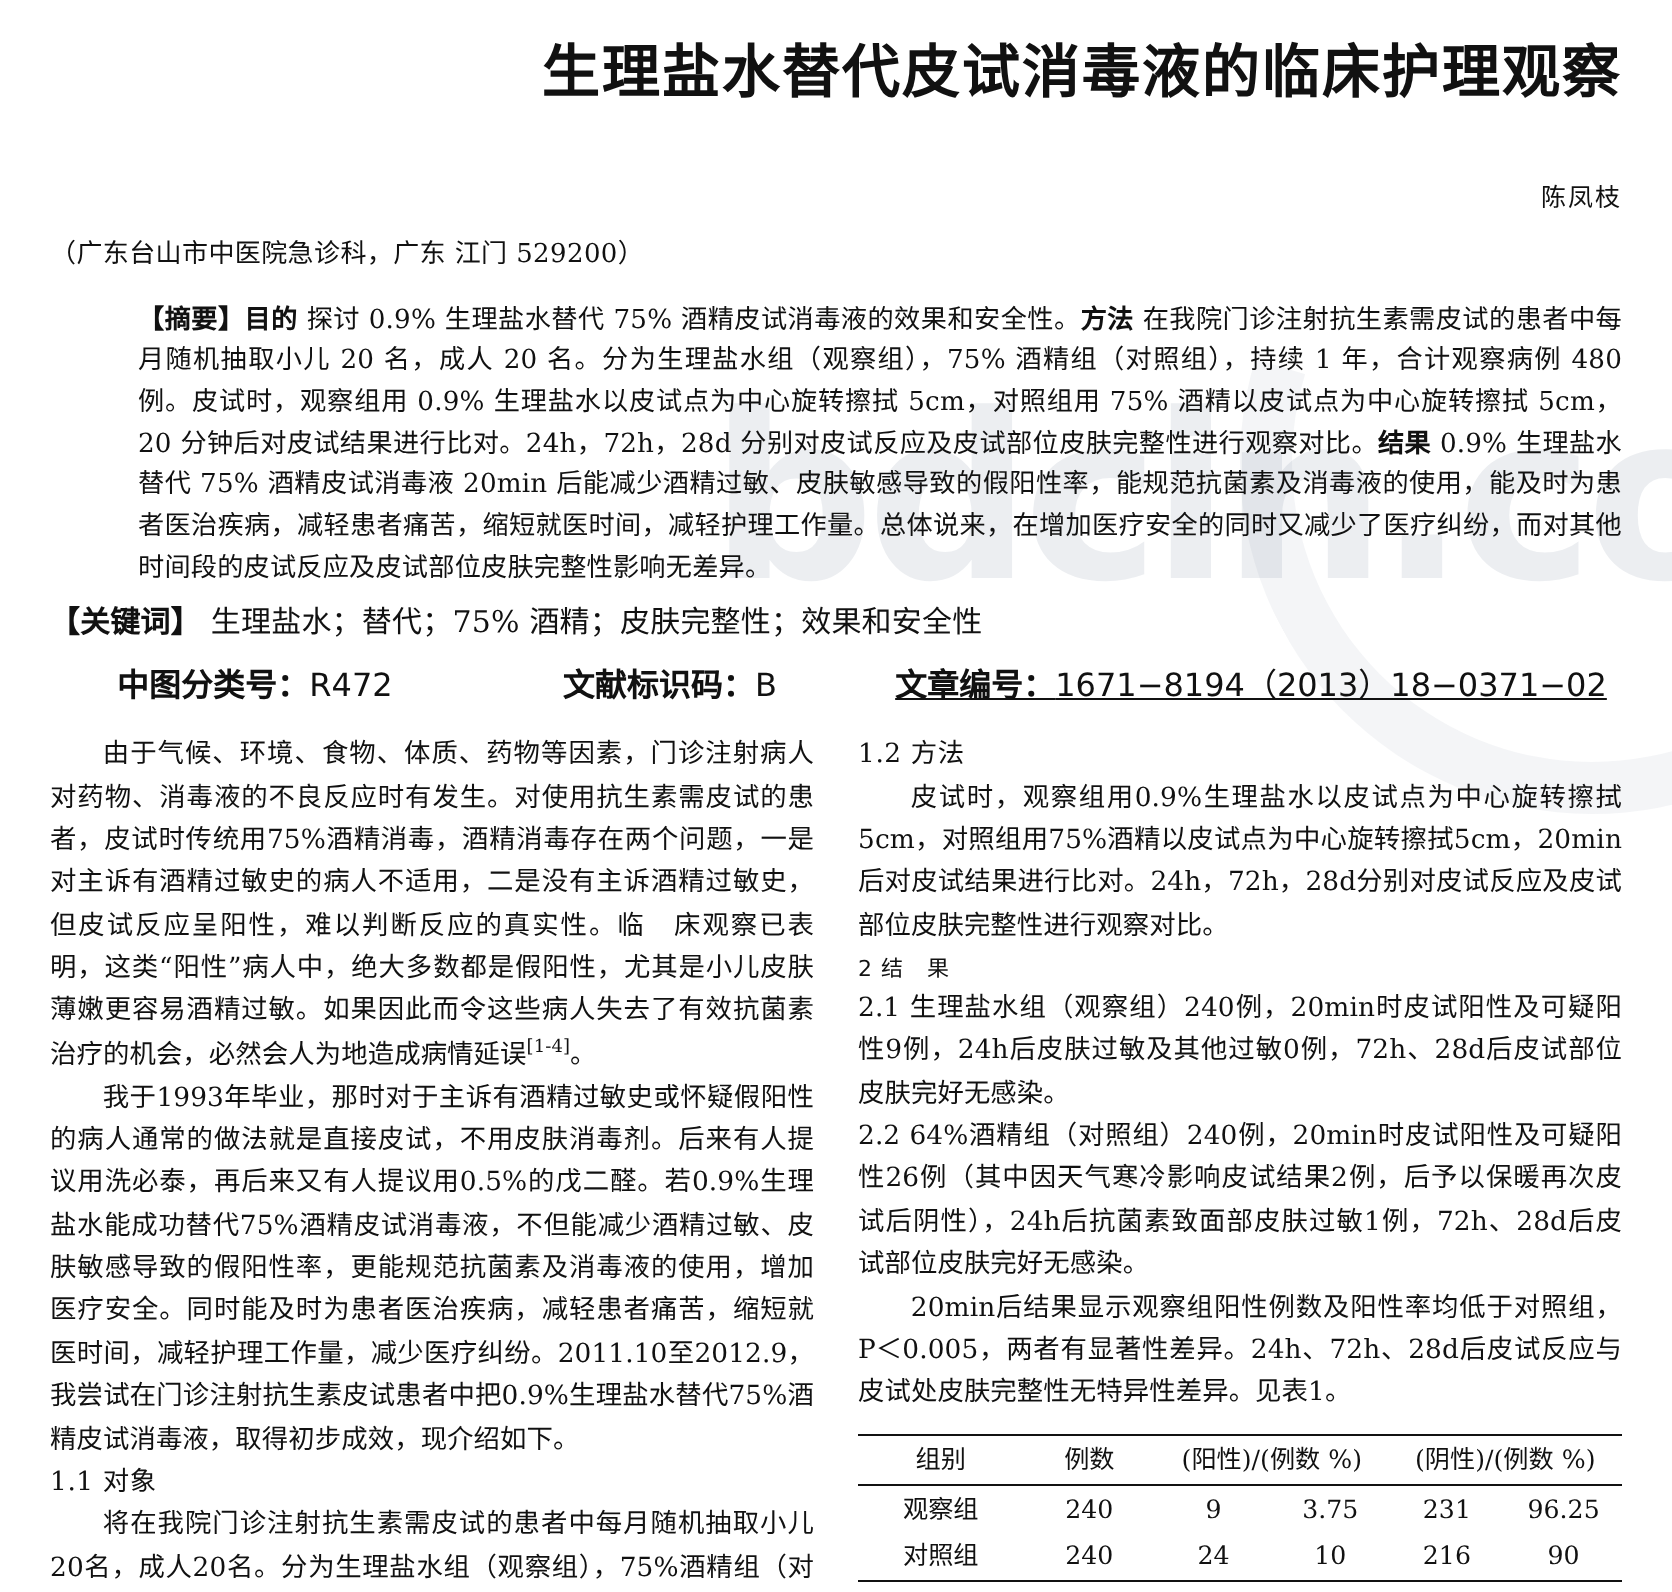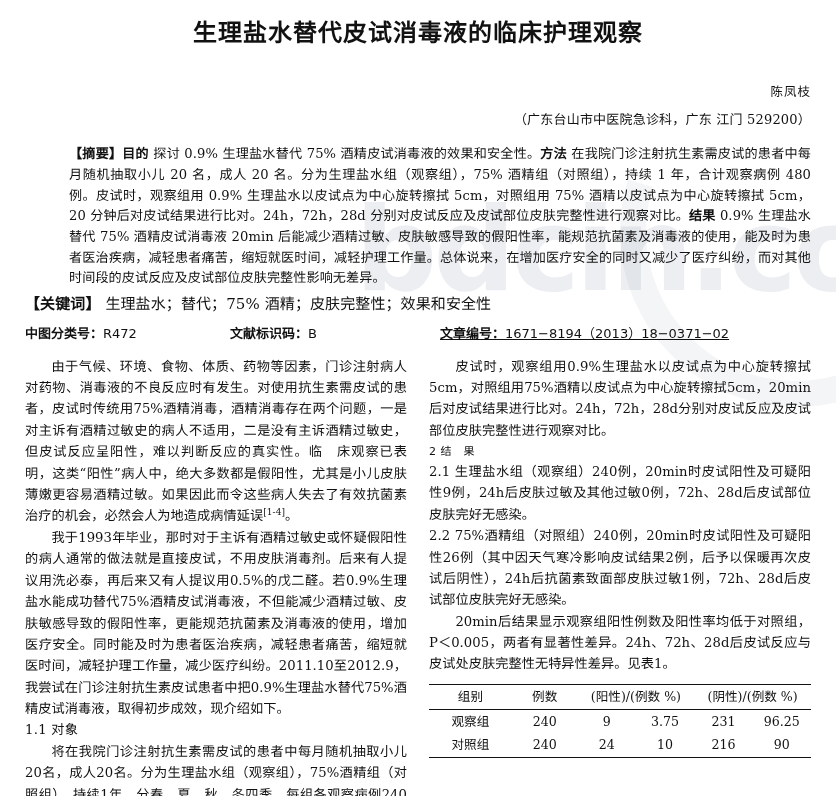--- a/index.html
+++ b/index.html
@@ -51,36 +51,36 @@
   .page {
     position: relative;
     z-index: 2;
     padding: 0 25px;
     box-sizing: border-box;
     width: 836px;
   }
 
   
   .doc-title {
-    text-align: center;
-    font-family: "DejaVu Sans", "Liberation Sans", sans-serif;
-    font-weight: 700;
-    font-size: 24px;
+    text-align: right;
+    font-family: "DejaVu Sans", "Liberation Sans", sans-serif;
+    font-weight: 700;
+    font-size: 29px;
     letter-spacing: 1px;
     margin: 18px 0 0 0;
     line-height: 1.3;
   }
   .author {
     text-align: right;
     font-size: 12.5px;
     margin-top: 32px;
     letter-spacing: 1px;
   }
   .affil {
-    text-align: right;
+    text-align: left;
     font-size: 13px;
     margin-top: 9px;
     letter-spacing: 0.2px;
   }
 
   
   .abs-block {
     margin-top: 16px;
     font-size: 13.1px;
     line-height: 1.58;
@@ -98,23 +98,24 @@
     font-size: 15px;
     line-height: 1.58;
     letter-spacing: 0.1px;
   }
   .kw-block .lbl {
     font-family: "DejaVu Sans", "Liberation Sans", sans-serif;
     font-weight: 700;
   }
   .meta-row {
     margin-top: 6px;
-    font-size: 13px;
+    font-size: 16px;
     font-family: "DejaVu Sans", "Liberation Sans", sans-serif;
     display: flex;
+    text-align: center;
   }
   .meta-row .m1 { width: 205px; }
   .meta-row .m2 { width: 210px; }
   .meta-row .m3 { flex: 1; text-decoration: underline; }
   .meta-row b {
     font-weight: 700;
   }
 
   
   .columns {
@@ -209,24 +210,25 @@
   <div class="columns">
 
     <div class="col">
       <p class="indent"><span>由于气候、环境、食物、体质、药物等因素，门诊注射病人对药物、消毒液的不良反应时有发生。对使用抗生素需皮试的患者，皮试时传统用75%酒精消毒，酒精消毒存在两个问题，一是对主诉有酒精过敏史的病人不适用，二是没有主诉酒精过敏史，但皮试反应呈阳性，难以判断反应的真实性。临　床观察已表明，这类“阳性”病人中，绝大多数都是假阳性，尤其是小儿皮肤薄嫩更容易酒精过敏。如果因此而令这些病人失去了有效抗菌素治疗的机会，必然会人为地造成病情延误</span><sup>[1-4]</sup><span>。</span></p>
       <p class="indent">我于1993年毕业，那时对于主诉有酒精过敏史或怀疑假阳性的病人通常的做法就是直接皮试，不用皮肤消毒剂。后来有人提议用洗必泰，再后来又有人提议用0.5%的戊二醛。若0.9%生理盐水能成功替代75%酒精皮试消毒液，不但能减少酒精过敏、皮肤敏感导致的假阳性率，更能规范抗菌素及消毒液的使用，增加医疗安全。同时能及时为患者医治疾病，减轻患者痛苦，缩短就医时间，减轻护理工作量，减少医疗纠纷。2011.10至2012.9，我尝试在门诊注射抗生素皮试患者中把0.9%生理盐水替代75%酒精皮试消毒液，取得初步成效，现介绍如下。</p>
       <h3>1.1  对象</h3>
       <p class="indent">将在我院门诊注射抗生素需皮试的患者中每月随机抽取小儿20名，成人20名。分为生理盐水组（观察组），75%酒精组（对照组），持续1年，分春、夏、秋、冬四季，每组各观察病例240例，合计观察病例480例。</p>
     </div>
 
     <div class="col">
+      <h3>1.2  方法</h3>
       <p class="indent">皮试时，观察组用0.9%生理盐水以皮试点为中心旋转擦拭5cm，对照组用75%酒精以皮试点为中心旋转擦拭5cm，20min后对皮试结果进行比对。24h，72h，28d分别对皮试反应及皮试部位皮肤完整性进行观察对比。</p>
       <h2>2  结　果</h2>
       <p>2.1  生理盐水组（观察组）240例，20min时皮试阳性及可疑阳性9例，24h后皮肤过敏及其他过敏0例，72h、28d后皮试部位皮肤完好无感染。</p>
-      <p>2.2  75%酒精组（对照组）240例，20min时皮试阳性及可疑阳性26例（其中因天气寒冷影响皮试结果2例，后予以保暖再次皮试后阴性），24h后抗菌素致面部皮肤过敏1例，72h、28d后皮试部位皮肤完好无感染。</p>
+      <p>2.2  64%酒精组（对照组）240例，20min时皮试阳性及可疑阳性26例（其中因天气寒冷影响皮试结果2例，后予以保暖再次皮试后阴性），24h后抗菌素致面部皮肤过敏1例，72h、28d后皮试部位皮肤完好无感染。</p>
       <p class="indent">20min后结果显示观察组阳性例数及阳性率均低于对照组，P＜0.005，两者有显著性差异。24h、72h、28d后皮试反应与皮试处皮肤完整性无特异性差异。见表1。</p>
 
       <div class="tbl-wrap">
         <table class="result">
           <thead>
             <tr>
               <th class="c-group">组别</th>
               <th class="c-n">例数</th>
               <th colspan="2">(阳性)/(例数 %)</th>
               <th colspan="2">(阴性)/(例数 %)</th>

